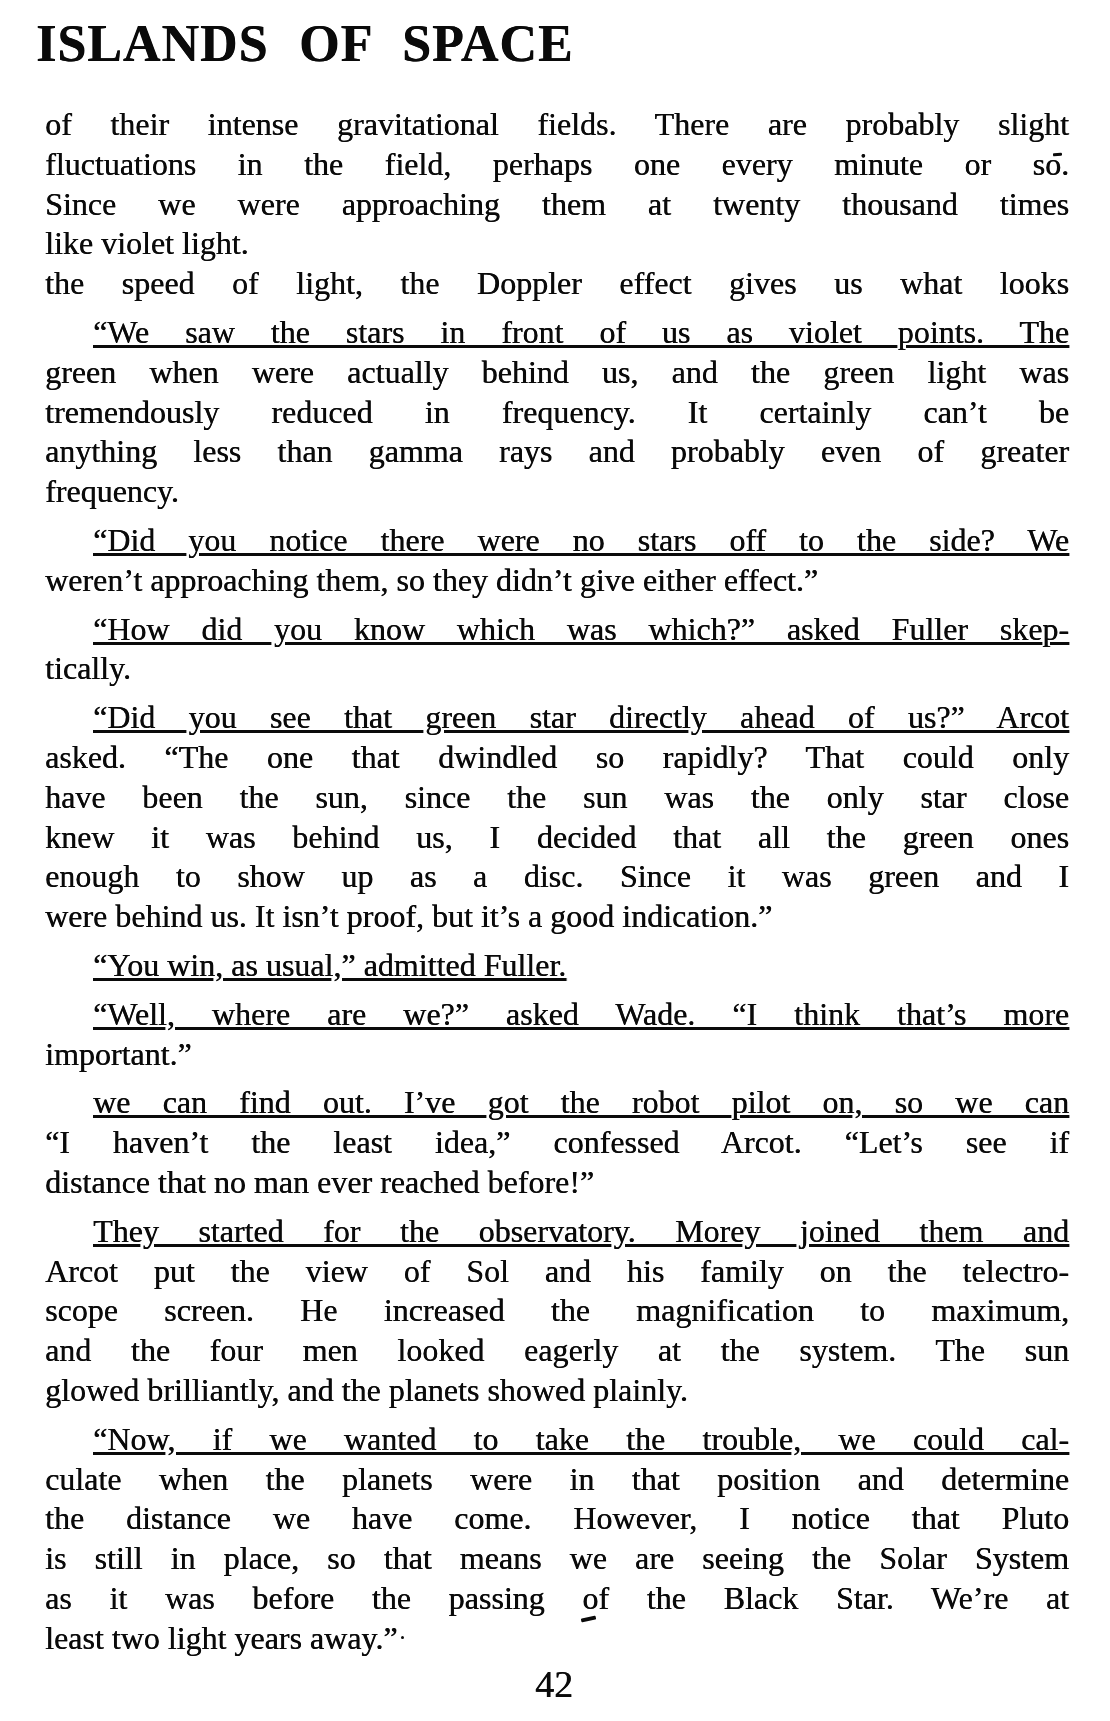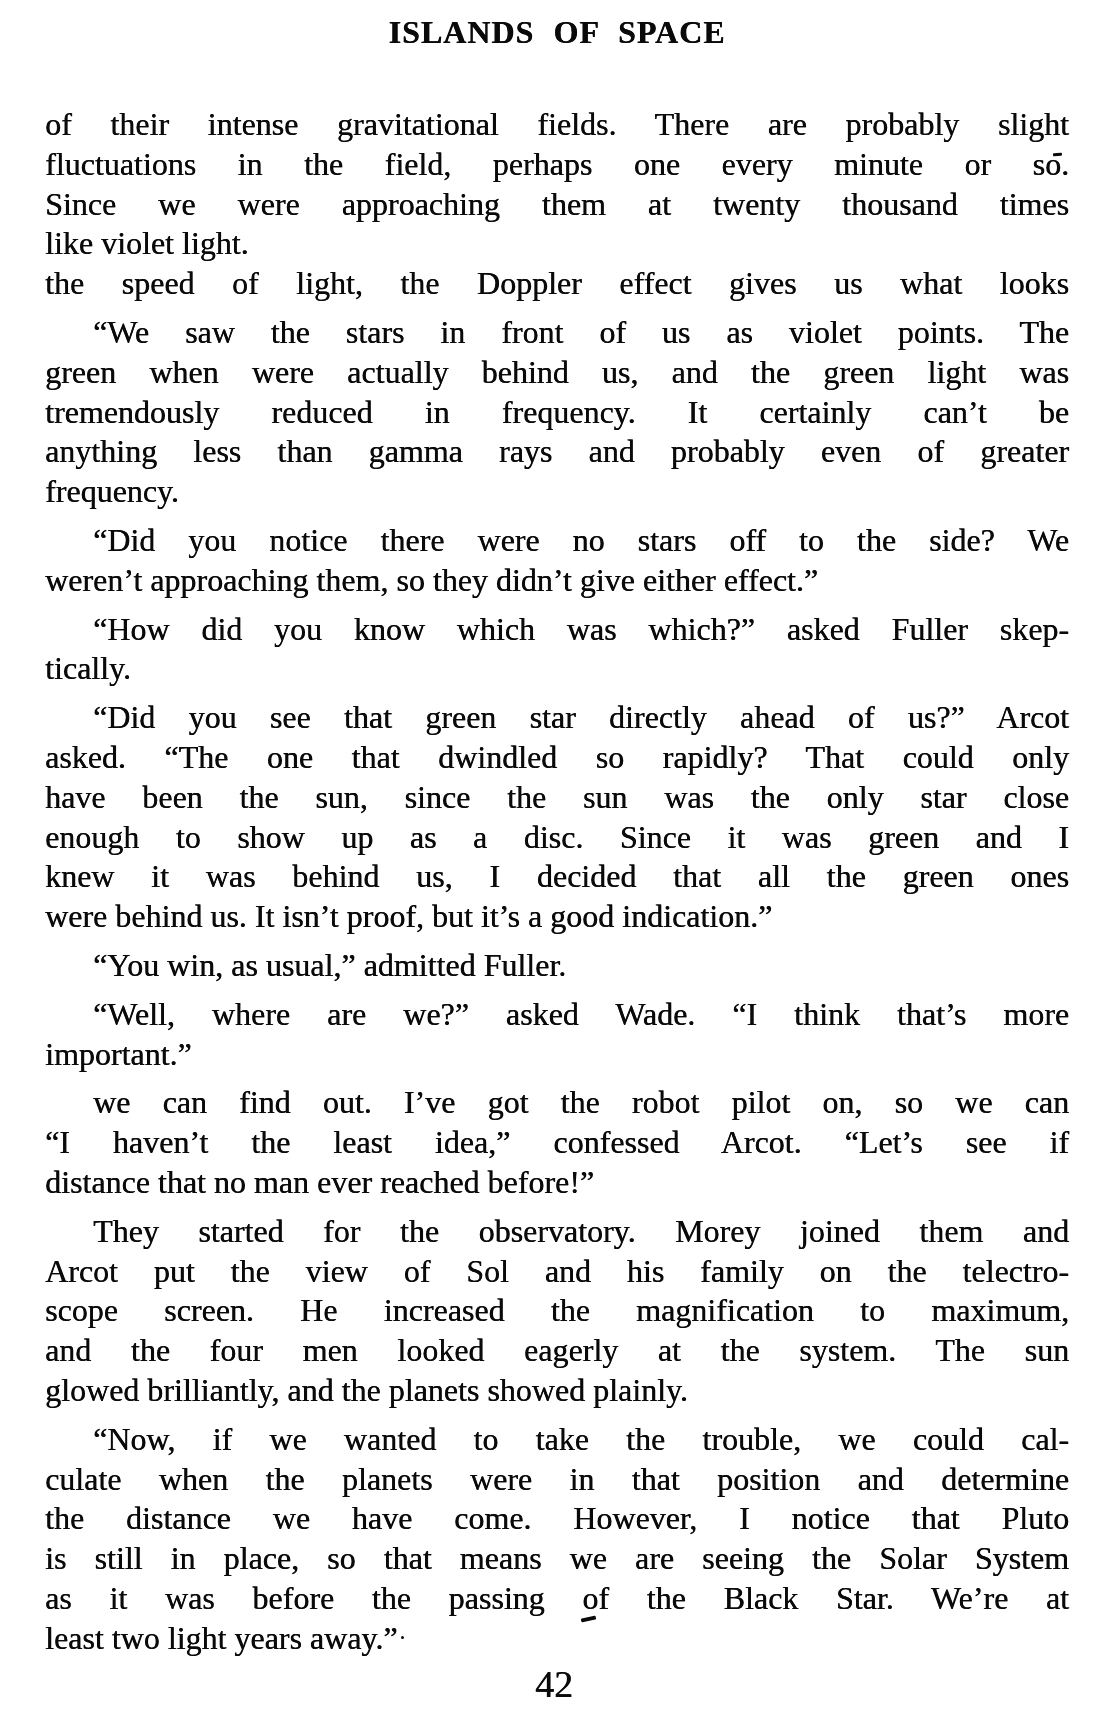--- a/index.html
+++ b/index.html
@@ -12,22 +12,22 @@
     font-family: "Liberation Serif", "DejaVu Serif", serif;
     color: #0a0a0a;
     overflow: hidden;
   }
 
   .running-head {
     position: absolute;
     top: 14px;
     left: 36px;
     width: 1042px;
-    text-align: center;
-    font-size: 32px;
+    text-align: left;
+    font-size: 52px;
     font-weight: bold;
     letter-spacing: 1px;
     word-spacing: 0.32em;
     white-space: nowrap;
     text-shadow: 0.4px 0 0 currentColor;
   }
 
   .text-block {
     position: absolute;
     top: 96px;
@@ -40,21 +40,21 @@
 
   .para { margin: 9px; padding: 0; }
 
   .para .line {
     display: block;
     text-align: justify;
     text-align-last: justify;
     white-space: normal;
   }
   .para .line.last { text-align-last: left; }
-  .para.indent .line:first-child { text-indent: 48px; }
+  .para.indent .line:first-child { text-indent: 48px; text-decoration: underline; }
 
   .folio {
     position: absolute;
     top: 1662px;
     left: 33px;
     width: 1042px;
     text-align: center;
     font-size: 38px;
     text-shadow: 0.4px 0 0 currentColor;
   }
@@ -91,22 +91,22 @@
         <span class="line last">weren’t approaching them, so they didn’t give either effect.”</span>
       </p>
       <p class="para indent">
         <span class="line">“How did you know which was which?” asked Fuller skep-</span>
         <span class="line last">tically.</span>
       </p>
       <p class="para indent">
         <span class="line">“Did you see that green star directly ahead of us?” Arcot</span>
         <span class="line">asked. “The one that dwindled so rapidly? That could only</span>
         <span class="line">have been the sun, since the sun was the only star close</span>
+        <span class="line">knew it was behind us, I decided that all the green ones</span>
         <span class="line">enough to show up as a disc. Since it was green and I</span>
-        <span class="line">knew it was behind us, I decided that all the green ones</span>
         <span class="line last">were behind us. It isn’t proof, but it’s a good indication.”</span>
       </p>
       <p class="para indent">
         <span class="line last">“You win, as usual,” admitted Fuller.</span>
       </p>
       <p class="para indent">
         <span class="line">“Well, where are we?” asked Wade. “I think that’s more</span>
         <span class="line last">important.”</span>
       </p>
       <p class="para indent">

